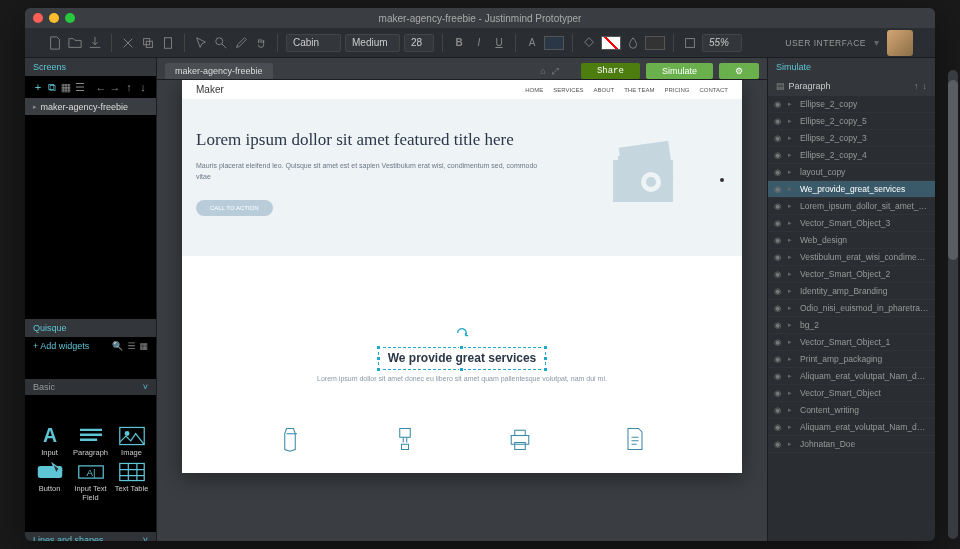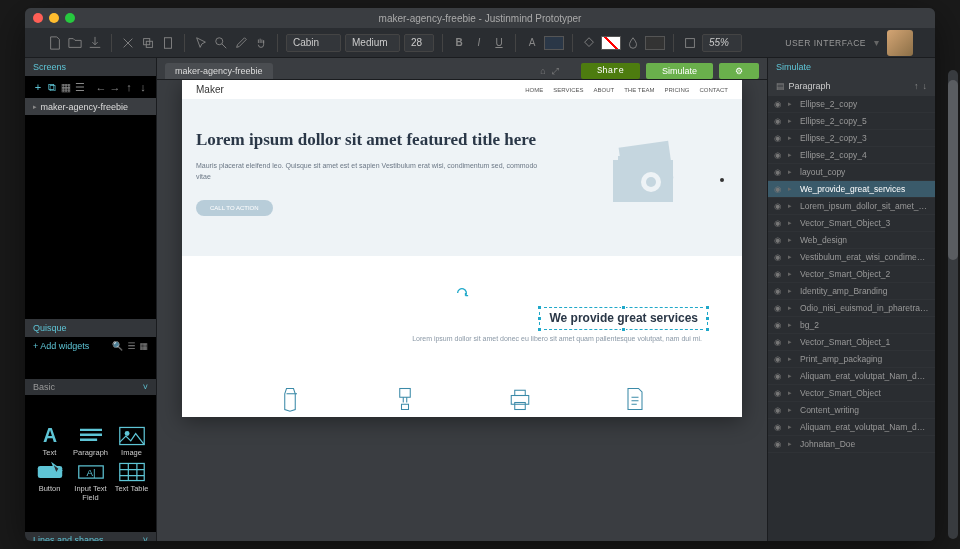--- a/index.html
+++ b/index.html
@@ -62,28 +62,28 @@
 .btn-gear { background: #6ab04c; padding: 3px 5px; }
 .canvas-area { flex: 1; overflow: auto; background: #3a3d41; padding: 0 20px 20px; }
 .artboard { margin: 0 auto; width: 560px; background: #fff; box-shadow: 0 4px 20px rgba(0,0,0,.4); }
 
 
 .ab-nav { display: flex; justify-content: space-between; align-items: center; padding: 4px 14px; font-size: 7px; color: #333; }
 .ab-brand { font-size: 10px; color: #333; font-weight: 500; }
 .ab-links { display: flex; gap: 10px; font-size: 6px; color: #555; }
 .hero { background: #eef3f6; padding: 30px 14px 40px; display: flex; gap: 30px; position: relative; }
 .hero-left { flex: 1; }
-.hero h1 { font-family: Georgia, serif; font-size: 17px; color: #2a3747; font-weight: 700; line-height: 1.3; margin-bottom: 10px; }
+.hero h1 { font-family: Georgia, serif; font-size: 17px; color: #2a3747; font-weight: 400; line-height: 1.3; margin-bottom: 10px; }
 .hero p { font-size: 7px; color: #6b7785; line-height: 1.5; margin-bottom: 14px; }
 .hero .cta { display: inline-block; background: #b8cdd9; color: #fff; font-size: 6px; padding: 5px 14px; border-radius: 12px; }
 .hero-right { flex: 0 0 160px; display: flex; align-items: center; justify-content: center; }
 .placeholder-img { width: 90px; height: 70px; position: relative; }
 .placeholder-img svg { width: 100%; height: 100%; }
 .hero-dot { position: absolute; right: 18px; top: 50%; width: 4px; height: 4px; border-radius: 50%; background: #333; }
-.services { padding: 30px 40px 4px; text-align: right; position: relative; }
+.services { padding: 30px 40px 20px; text-align: center; position: relative; margin-top: 40px; }
 .services .rotate-handle { width: 14px; height: 14px; margin: 0 auto 8px; color: #1fa8c9; }
 .services h2 { font-family: Georgia, serif; font-size: 12px; color: #2a3747; display: inline-block; position: relative; padding: 2px 4px; }
 .services .selection-box { position: absolute; inset: -2px -6px; border: 1px dashed #1fa8c9; pointer-events: none; }
 .services .selection-box .handle { position: absolute; width: 5px; height: 5px; background: #1fa8c9; border: 1px solid #fff; }
 .handle.tl { top: -3px; left: -3px; } .handle.tr { top: -3px; right: -3px; }
 .handle.bl { bottom: -3px; left: -3px; } .handle.br { bottom: -3px; right: -3px; }
 .handle.tm { top: -3px; left: 50%; margin-left: -3px; } .handle.bm { bottom: -3px; left: 50%; margin-left: -3px; }
 .handle.ml { top: 50%; left: -3px; margin-top: -3px; } .handle.mr { top: 50%; right: -3px; margin-top: -3px; }
 .services p { font-size: 7px; color: #8a98a6; margin-top: 6px; line-height: 1.5; }
 .service-icons { display: flex; justify-content: space-around; margin-top: 40px; padding: 0 10px; }
@@ -253,21 +253,21 @@
           <span>Basic</span>
             <span class="chev">˅</span>
         </div>
         <div class="widget-grid">
           <div class="widget-cell">
               <div class="wicon">
                 <svg viewBox="0 0 24 18">
                   <text x="12" y="14" text-anchor="middle" fill="#5ec5d6" font-size="16" font-weight="bold">A</text>
                 </svg>
               </div>
-              <div class="wlabel">Text</div>
+              <div class="wlabel">Input</div>
             </div>
           <div class="widget-cell">
               <div class="wicon">
                 <svg viewBox="0 0 24 18">
                   <path d="M3 4h18M3 8h18M3 12h14" stroke="#5ec5d6" stroke-width="2"></path>
                 </svg>
               </div>
               <div class="wlabel">Paragraph</div>
             </div>
           <div class="widget-cell">

